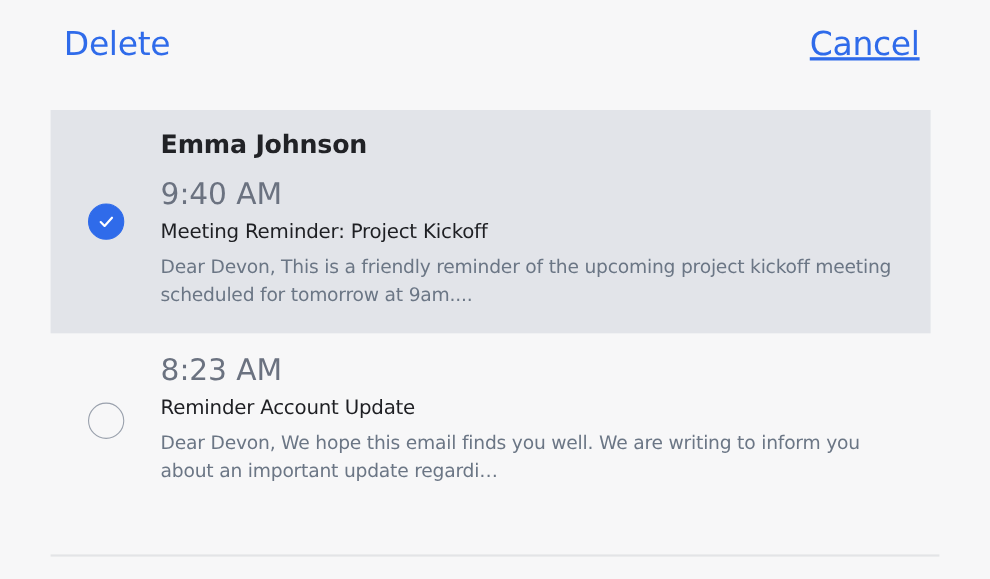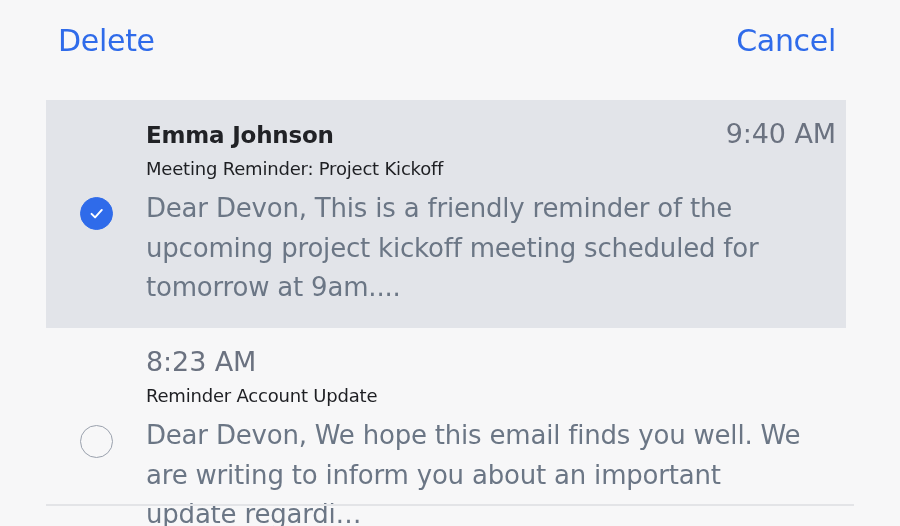--- a/index.html
+++ b/index.html
@@ -46,20 +46,21 @@
     font-weight: 400;
     letter-spacing: -0.3px;
     color: #2f6bea;
     cursor: pointer;
     line-height: 1;
     white-space: nowrap;
   }
 
   .action-btn.cancel {
     margin-right: 6px;
+    text-decoration: underline;
   }
 
   
   .message-list {
     position: absolute;
     top: 100px;
     left: 0;
     width: 900px;
   }
 
@@ -118,20 +119,21 @@
     flex: 1 1 auto;
     min-width: 0;
     padding-right: 10px;
   }
 
   .row-head {
     display: flex;
     align-items: baseline;
     justify-content: space-between;
     gap: 14px;
+    flex-direction: column;
   }
 
   .sender {
     font-size: 23px;
     font-weight: 700;
     color: #212226;
     letter-spacing: -0.2px;
     line-height: 1.26;
     white-space: nowrap;
     overflow: hidden;
@@ -154,21 +156,21 @@
     color: #1e1f23;
     letter-spacing: -0.2px;
     line-height: 1.24;
     white-space: nowrap;
     overflow: hidden;
     text-overflow: ellipsis;
   }
 
   .preview {
     margin-top: 9px;
-    font-size: 26px;
+    font-size: 17px;
     font-weight: 400;
     color: #6b7685;
     letter-spacing: -0.2px;
     line-height: 1.52;
     max-width: 672px;
   }
 
   
   .list-divider {
     position: absolute;

